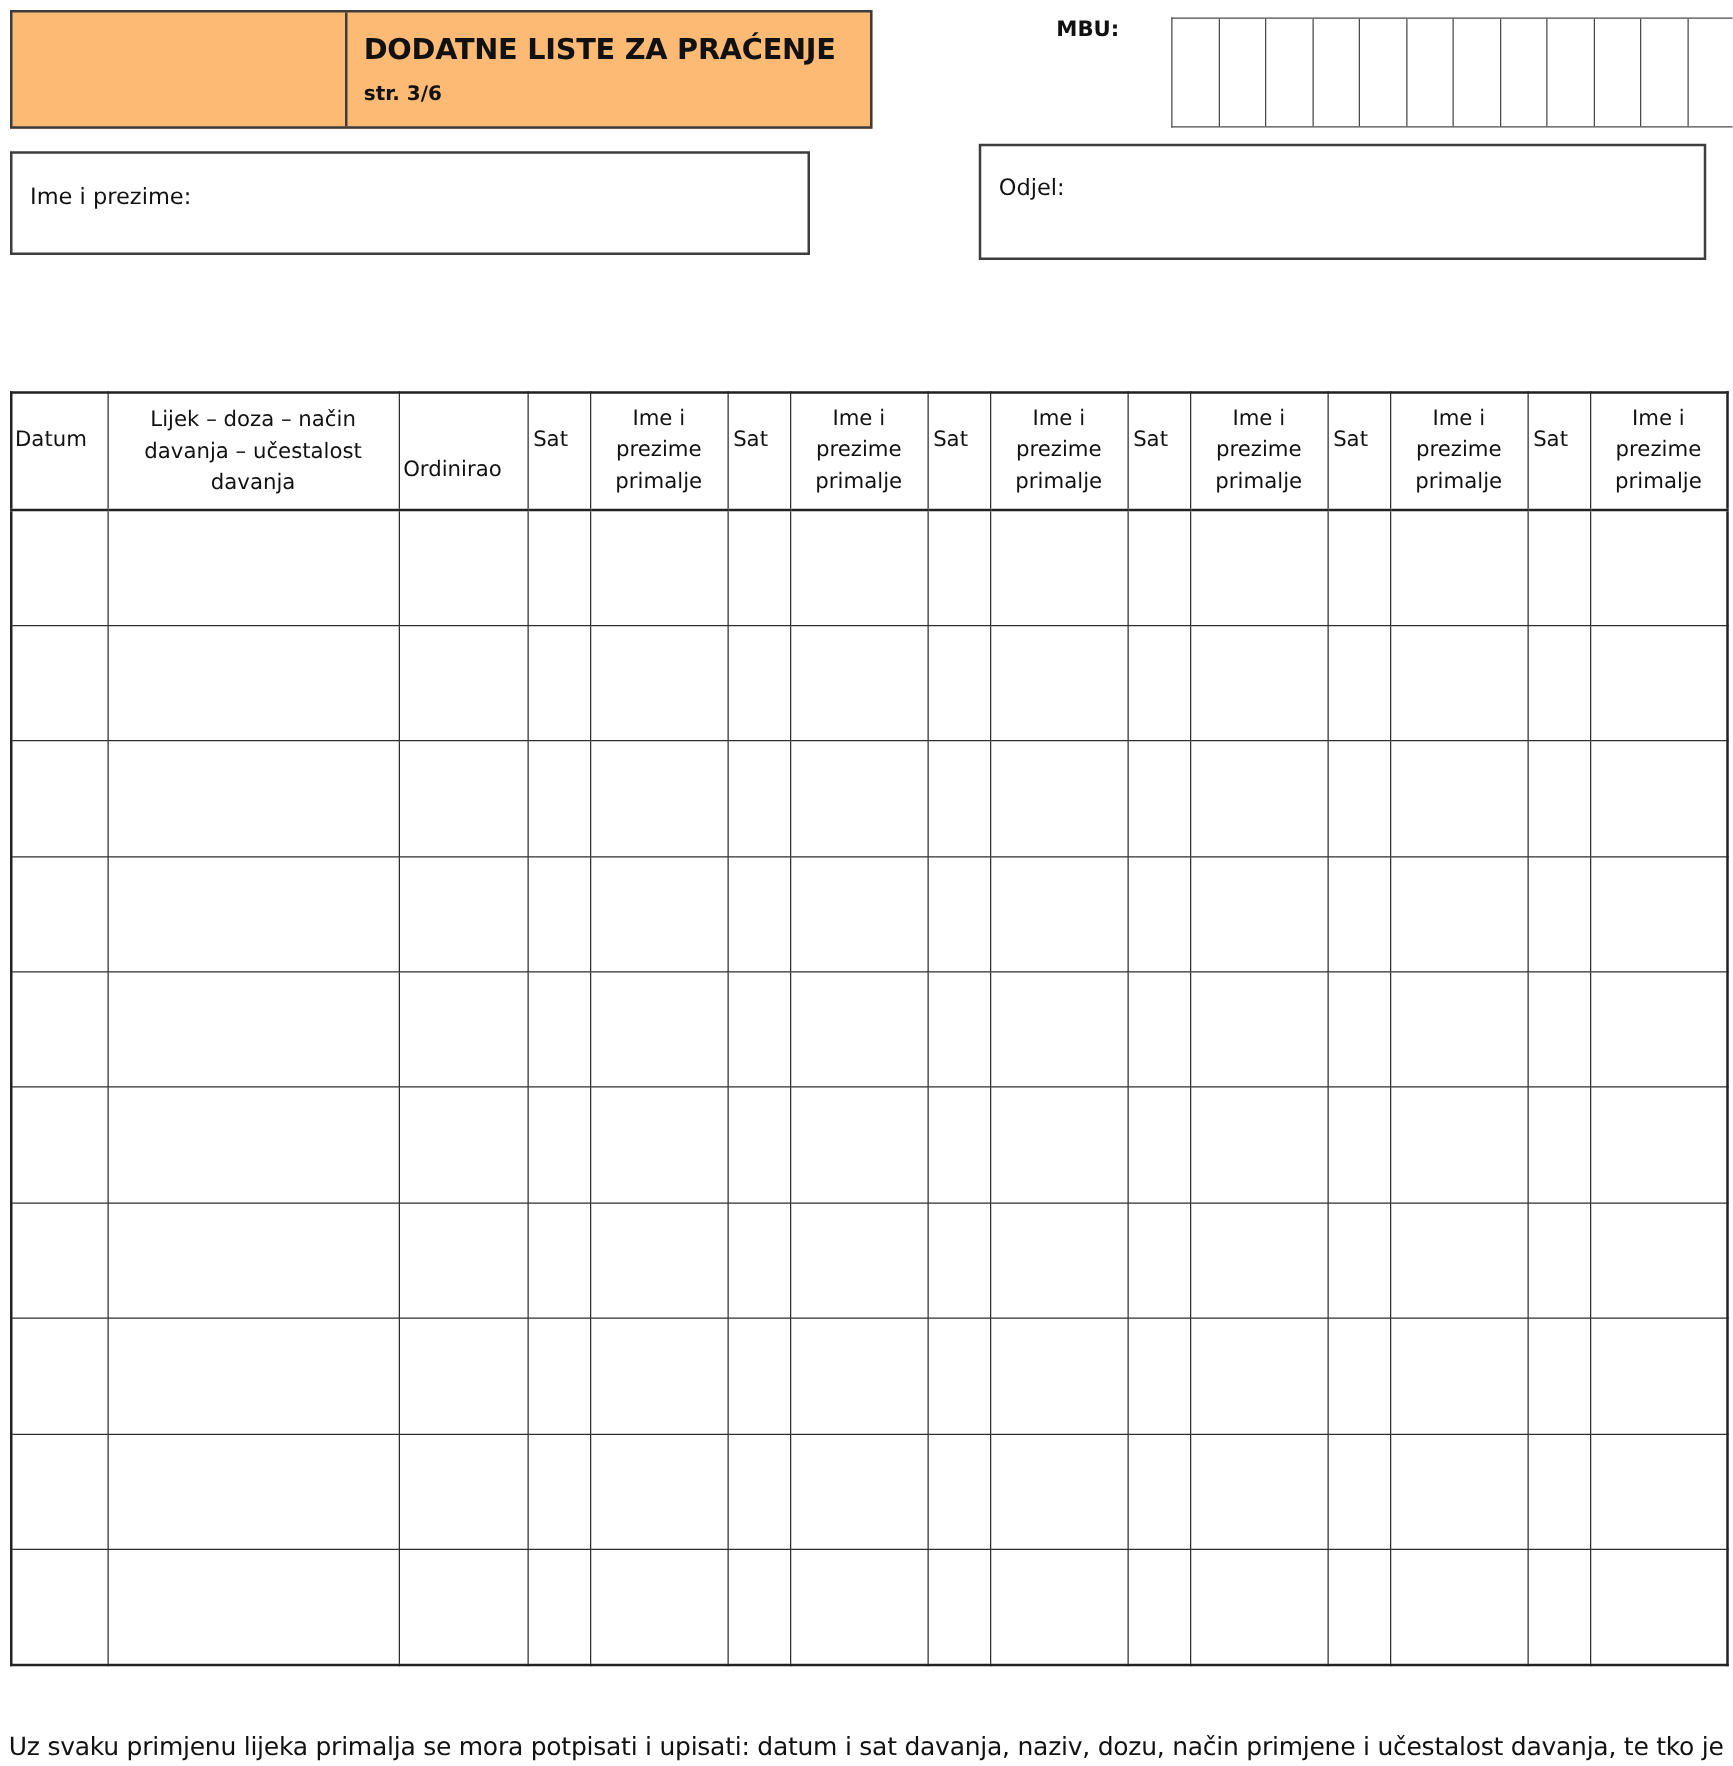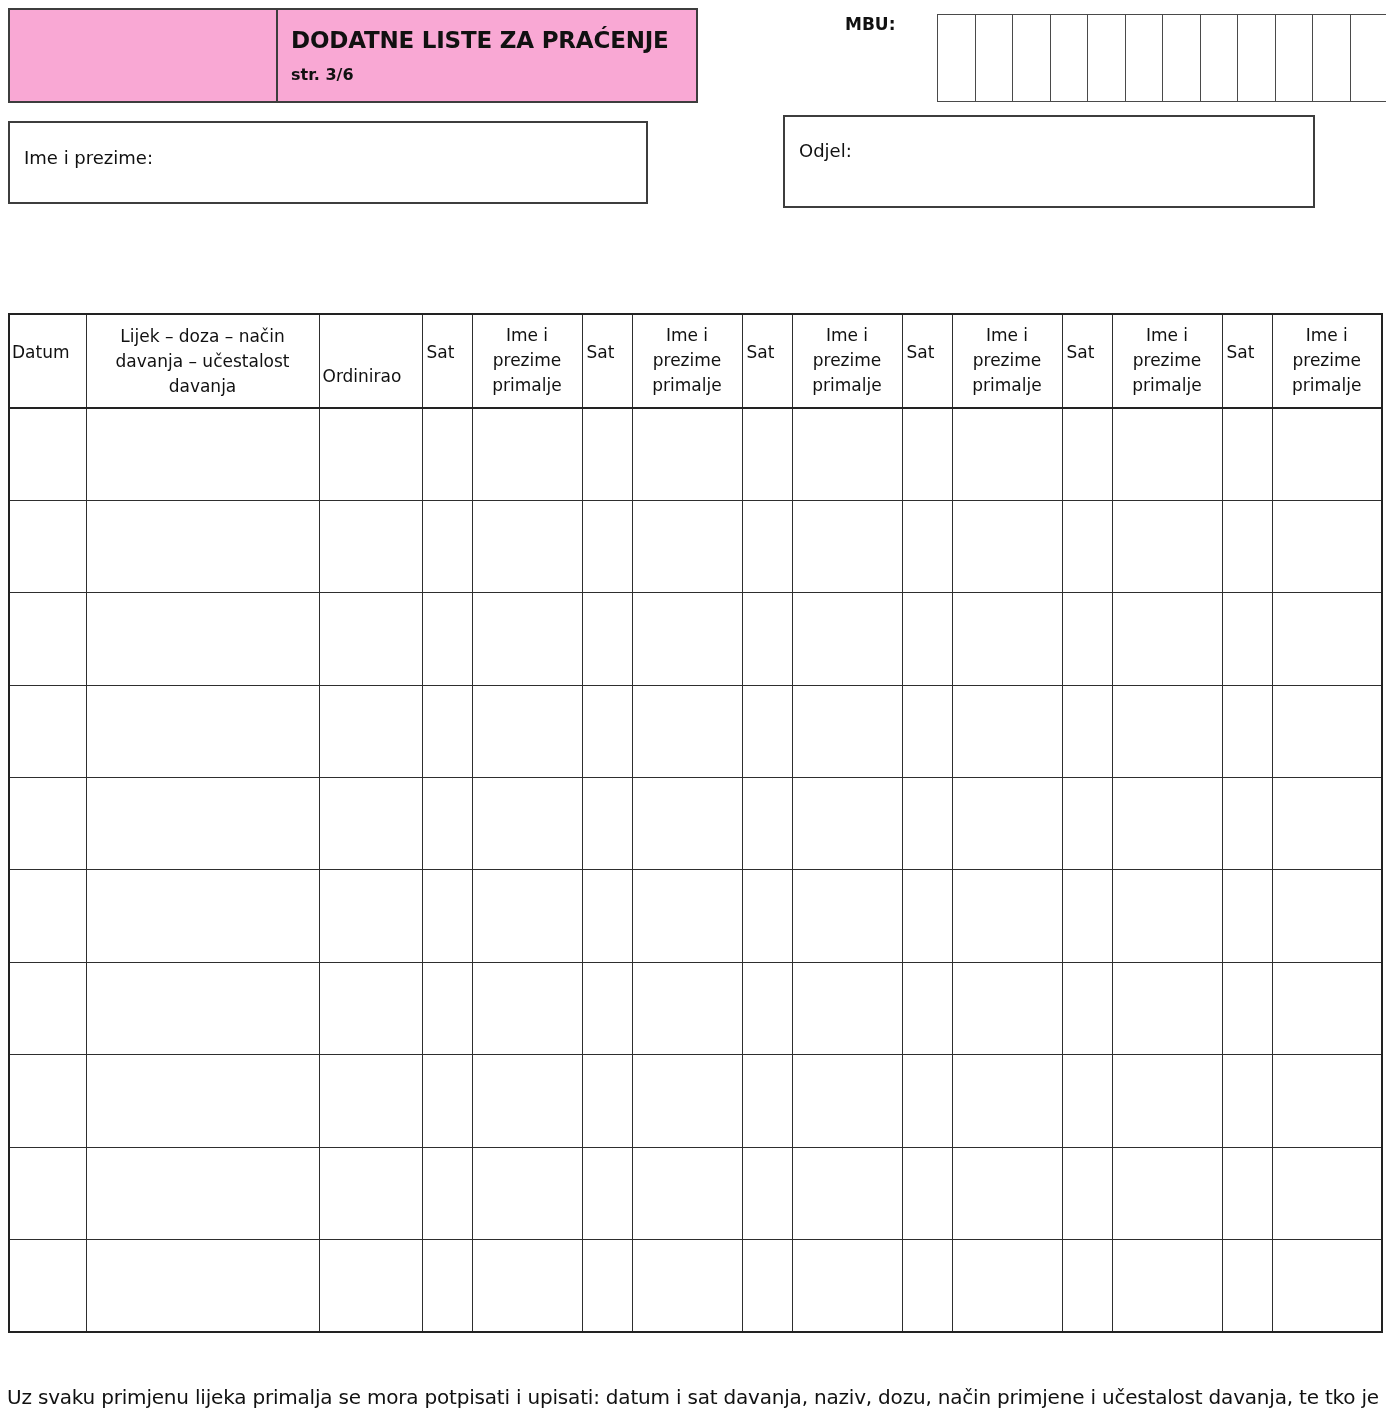--- a/index.html
+++ b/index.html
@@ -7,42 +7,42 @@
   body {
     width:1386px; height:1413px;
     font-family:"DejaVu Sans", sans-serif;
     color:#111; position:relative; overflow:hidden;
   }
   .page { position:absolute; left:0; top:0; width:1386px; height:1413px; background:#fff; }
 
   
   .header-box {
     position:absolute; left:8px; top:8px; width:690px; height:95px;
-    border:2px solid #3d3d3d; display:flex; background:#f9a8d4;
+    border:2px solid #3d3d3d; display:flex; background:#fdba74;
   }
   .logo-cell { width:268px; border-right:2px solid #3d3d3d; }
   .title-cell { flex:1; display:flex; flex-direction:column; justify-content:center; padding-left:13px; }
   .form-title { font-size:23px; font-weight:bold; letter-spacing:-0.2px; }
   .form-page-num { font-size:16px; font-weight:bold; margin-top:12px; }
 
   .mbu-label { position:absolute; left:845px; top:14px; font-size:17px; font-weight:bold; }
   .mbu-boxes {
     position:absolute; left:937px; top:14px; height:88px; display:flex;
     border-top:1.5px solid #4a4a4a; border-bottom:1.5px solid #4a4a4a; border-left:1.5px solid #4a4a4a;
     background:#fff;
   }
   .mbu-cell { width:37.5px; height:100%; border-right:1.5px solid #4a4a4a; }
 
   .name-box {
     position:absolute; left:8px; top:121px; width:640px; height:83px;
     border:2px solid #3d3d3d; display:flex; align-items:center;
     padding:0 0 10px 14px; font-size:18px; background:#fff;
   }
   .dept-box {
-    position:absolute; left:783px; top:115px; width:532px; height:93px;
+    position:absolute; left:783px; top:115px; width:582px; height:93px;
     border:2px solid #3d3d3d; display:flex; align-items:center;
     padding:0 0 22px 14px; font-size:18px; background:#fff;
   }
 
   
   table.therapy {
     position:absolute; left:8px; top:313px; width:1371px;
     border-collapse:collapse; table-layout:fixed;
     font-size:17px; background:#fff;
   }

